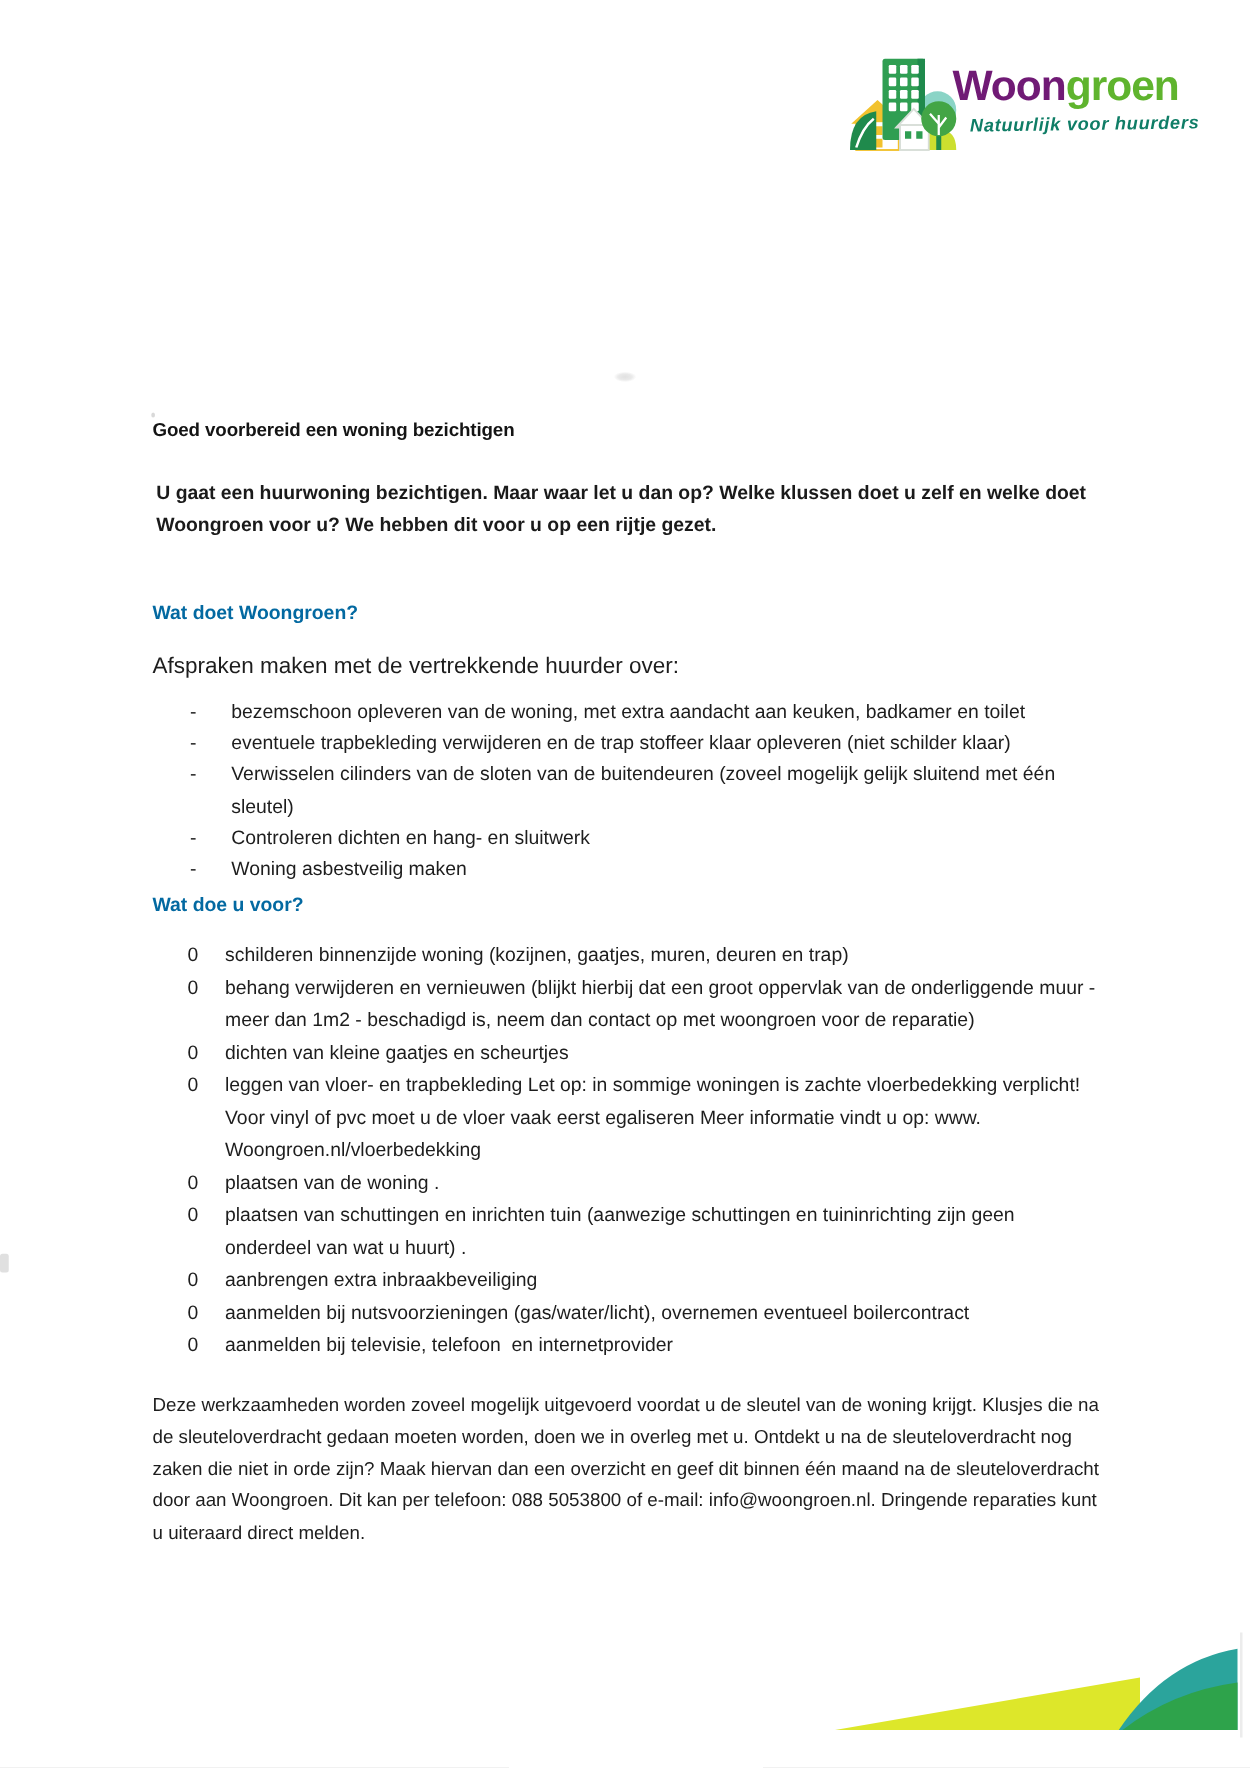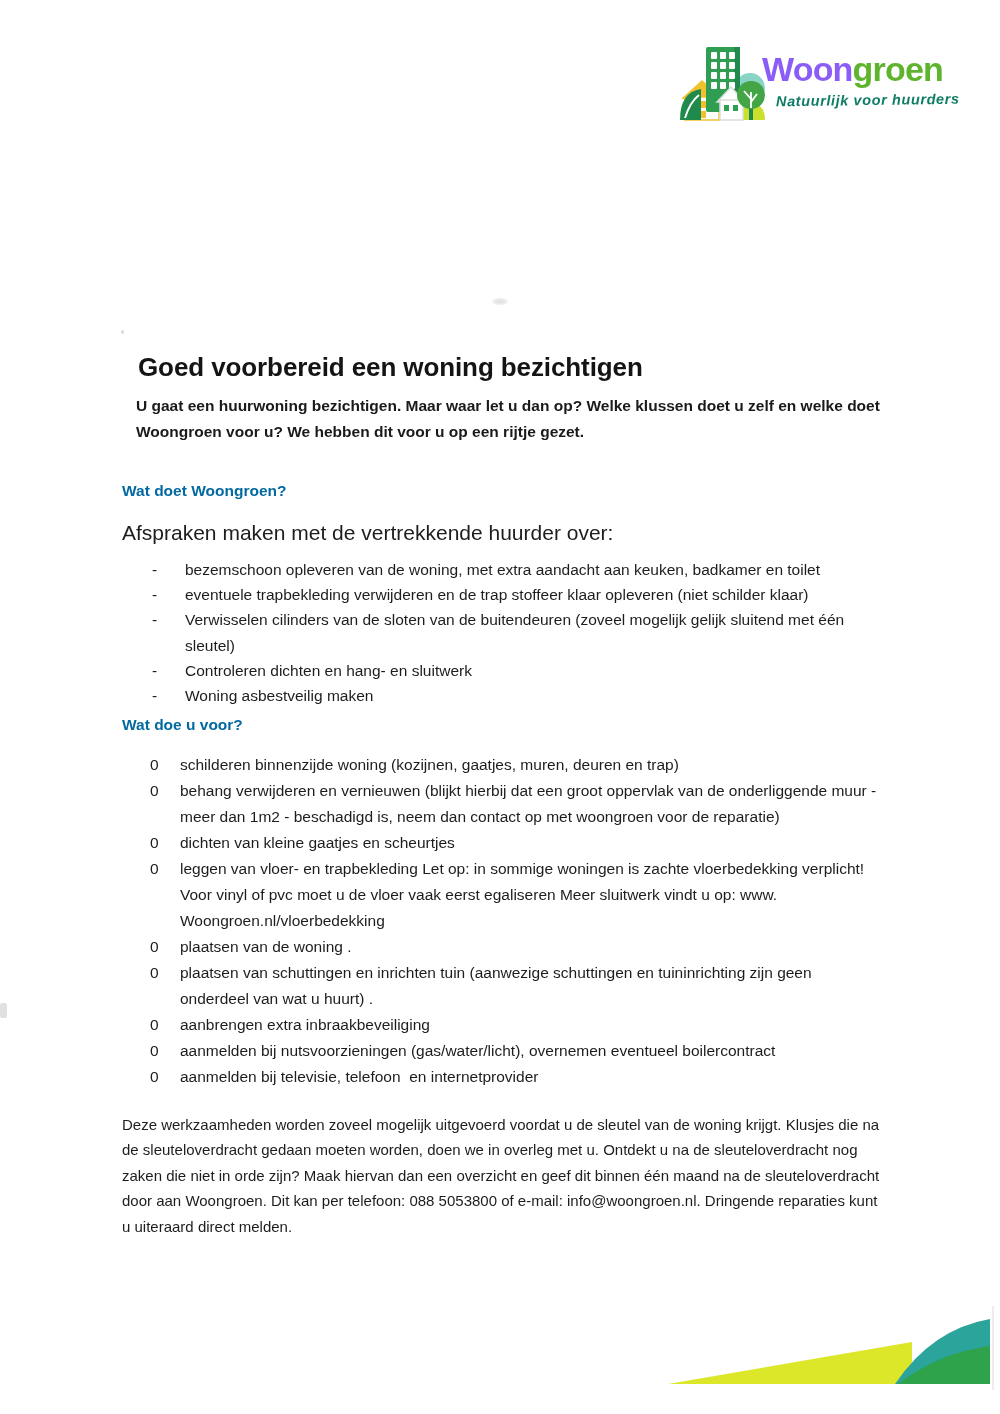--- a/index.html
+++ b/index.html
@@ -8,46 +8,46 @@
     background:#ffffff;overflow:hidden;
     font-family:"Liberation Sans",sans-serif;color:#1d1d1d;
   }
   
   .logo-icon{position:absolute;left:678px;top:42px;width:88px;height:82px;}
   .wordmark{
     position:absolute;left:762px;top:52px;
     font-size:34px;font-weight:bold;letter-spacing:-0.8px;line-height:1;
     white-space:nowrap;
   }
-  .wordmark .w1{color:#8b5cf6;}
+  .wordmark .w1{color:#701a75;}
   .wordmark .w2{color:#5FB42E;text-align:right;}
   .tagline{
     position:absolute;left:776px;top:92px;
     font-size:14.5px;font-weight:bold;font-style:italic;
     color:#0F7D66;letter-spacing:0.6px;transform:rotate(-0.8deg);
     white-space:nowrap;
   }
   
   .title{
-    position:absolute;left:122px;top:336px;margin:16px;
-    font-size:26px;font-weight:bold;color:#141414;letter-spacing:-0.1px;
+    position:absolute;left:122px;top:336px;margin:0;
+    font-size:15px;font-weight:bold;color:#141414;letter-spacing:-0.1px;
   }
   .intro{
-    position:absolute;left:122px;top:379px;width:778px;margin:14px;
+    position:absolute;left:122px;top:379px;width:778px;margin:3px;
     font-size:15.5px;font-weight:bold;line-height:25.5px;color:#1a1a1a;
   }
   .h-sec{
     position:absolute;left:122px;margin:0;
     font-size:15.5px;font-weight:bold;color:#0369a1;
   }
   .h-woongroen{top:482px;}
   .h-you{top:716px;}
   .lead{
     position:absolute;left:122px;top:520px;margin:0;
-    font-size:21px;line-height:25px;
+    font-size:18px;line-height:25px;
   }
   .doc-list{
     position:absolute;list-style:none;margin:0;padding:0;
     font-size:15.5px;
   }
   .dash-list{left:152px;top:557px;width:728px;line-height:25.2px;}
   .zero-list{left:150px;top:752px;width:732px;line-height:26px;}
   .doc-list li{display:flex;align-items:flex-start;}
   .doc-list .marker{flex:none;}
   .dash-list .marker{width:33px;}
@@ -170,21 +170,21 @@
         <span class="txt">behang verwijderen en vernieuwen (blijkt hierbij dat een groot oppervlak van de onderliggende muur - meer dan 1m2 - beschadigd is, neem dan contact op met woongroen voor de reparatie)</span>
       </li>
 
       <li>
         <span class="marker">0</span>
         <span class="txt">dichten van kleine gaatjes en scheurtjes</span>
       </li>
 
       <li>
         <span class="marker">0</span>
-        <span class="txt">leggen van vloer- en trapbekleding Let op: in sommige woningen is zachte vloerbedekking verplicht! Voor vinyl of pvc moet u de vloer vaak eerst egaliseren Meer sluitwerk vindt u op: www. Woongroen.nl/vloerbedekking</span>
+        <span class="txt">leggen van vloer- en trapbekleding Let op: in sommige woningen is zachte vloerbedekking verplicht! Voor vinyl of pvc moet u de vloer vaak eerst egaliseren Meer informatie vindt u op: www. Woongroen.nl/vloerbedekking</span>
       </li>
 
       <li>
         <span class="marker">0</span>
         <span class="txt">plaatsen van de woning .</span>
       </li>
 
       <li>
         <span class="marker">0</span>
         <span class="txt">plaatsen van schuttingen en inrichten tuin (aanwezige schuttingen en tuininrichting zijn geen onderdeel van wat u huurt) .</span>

